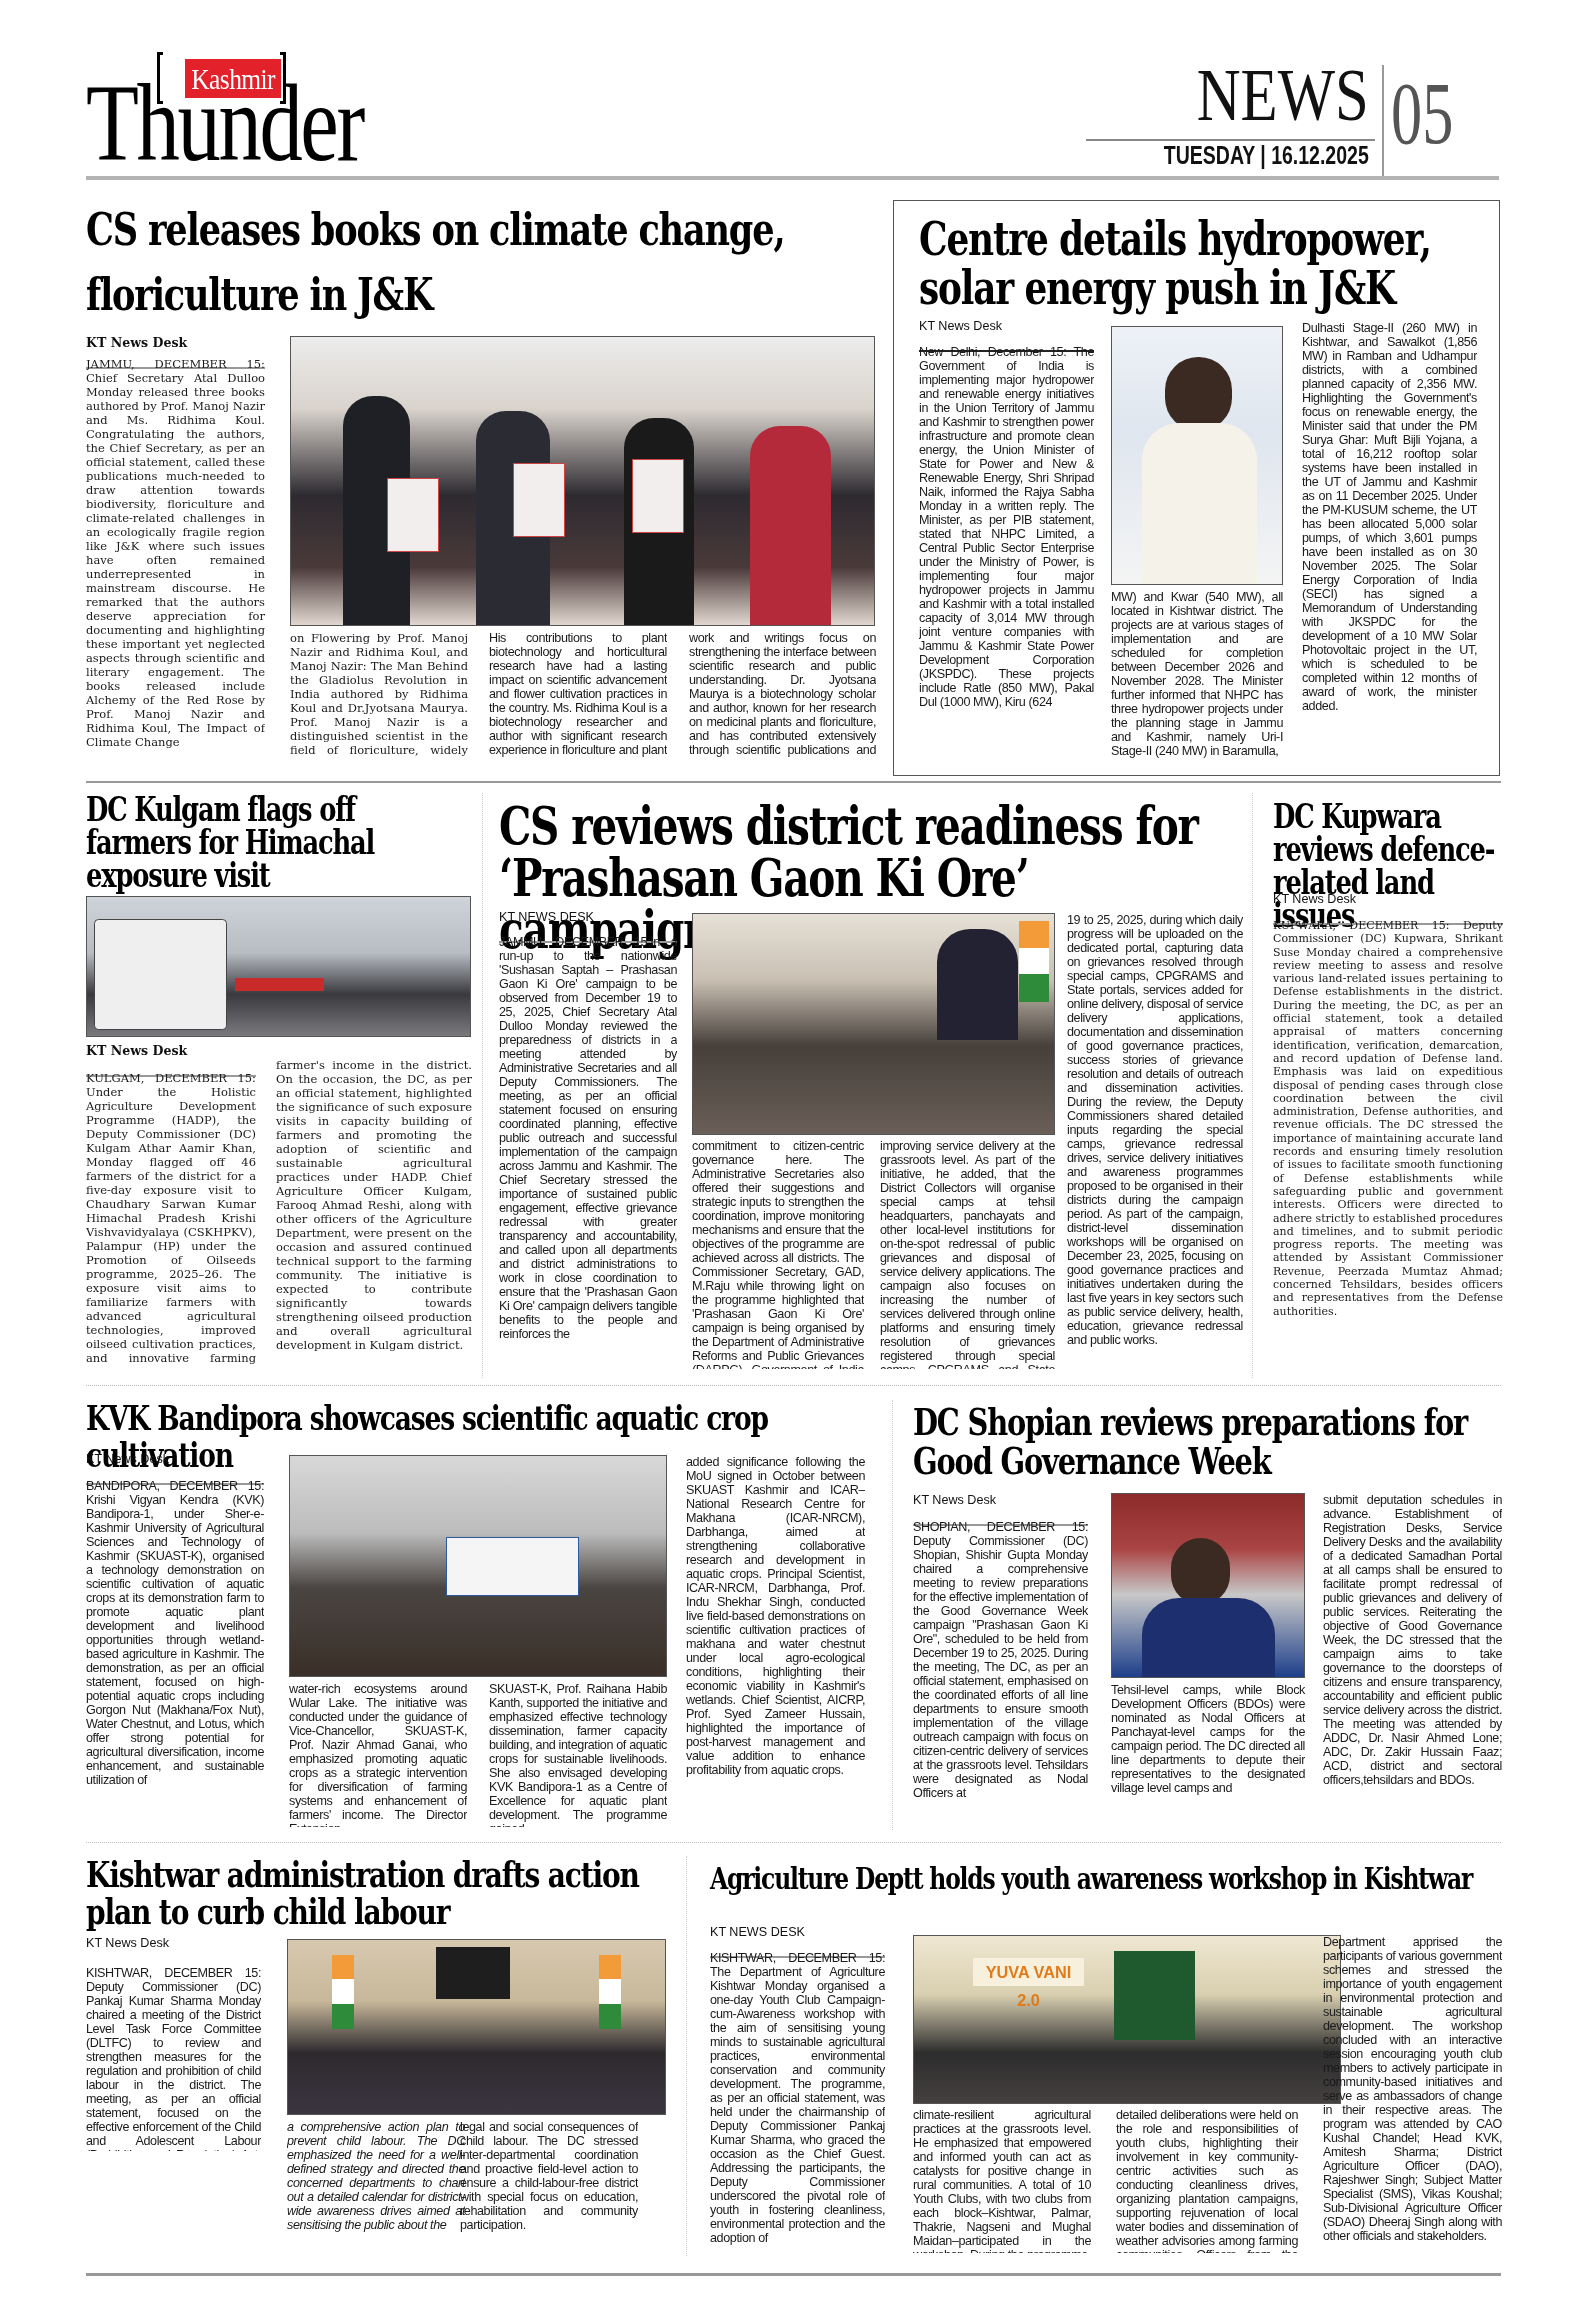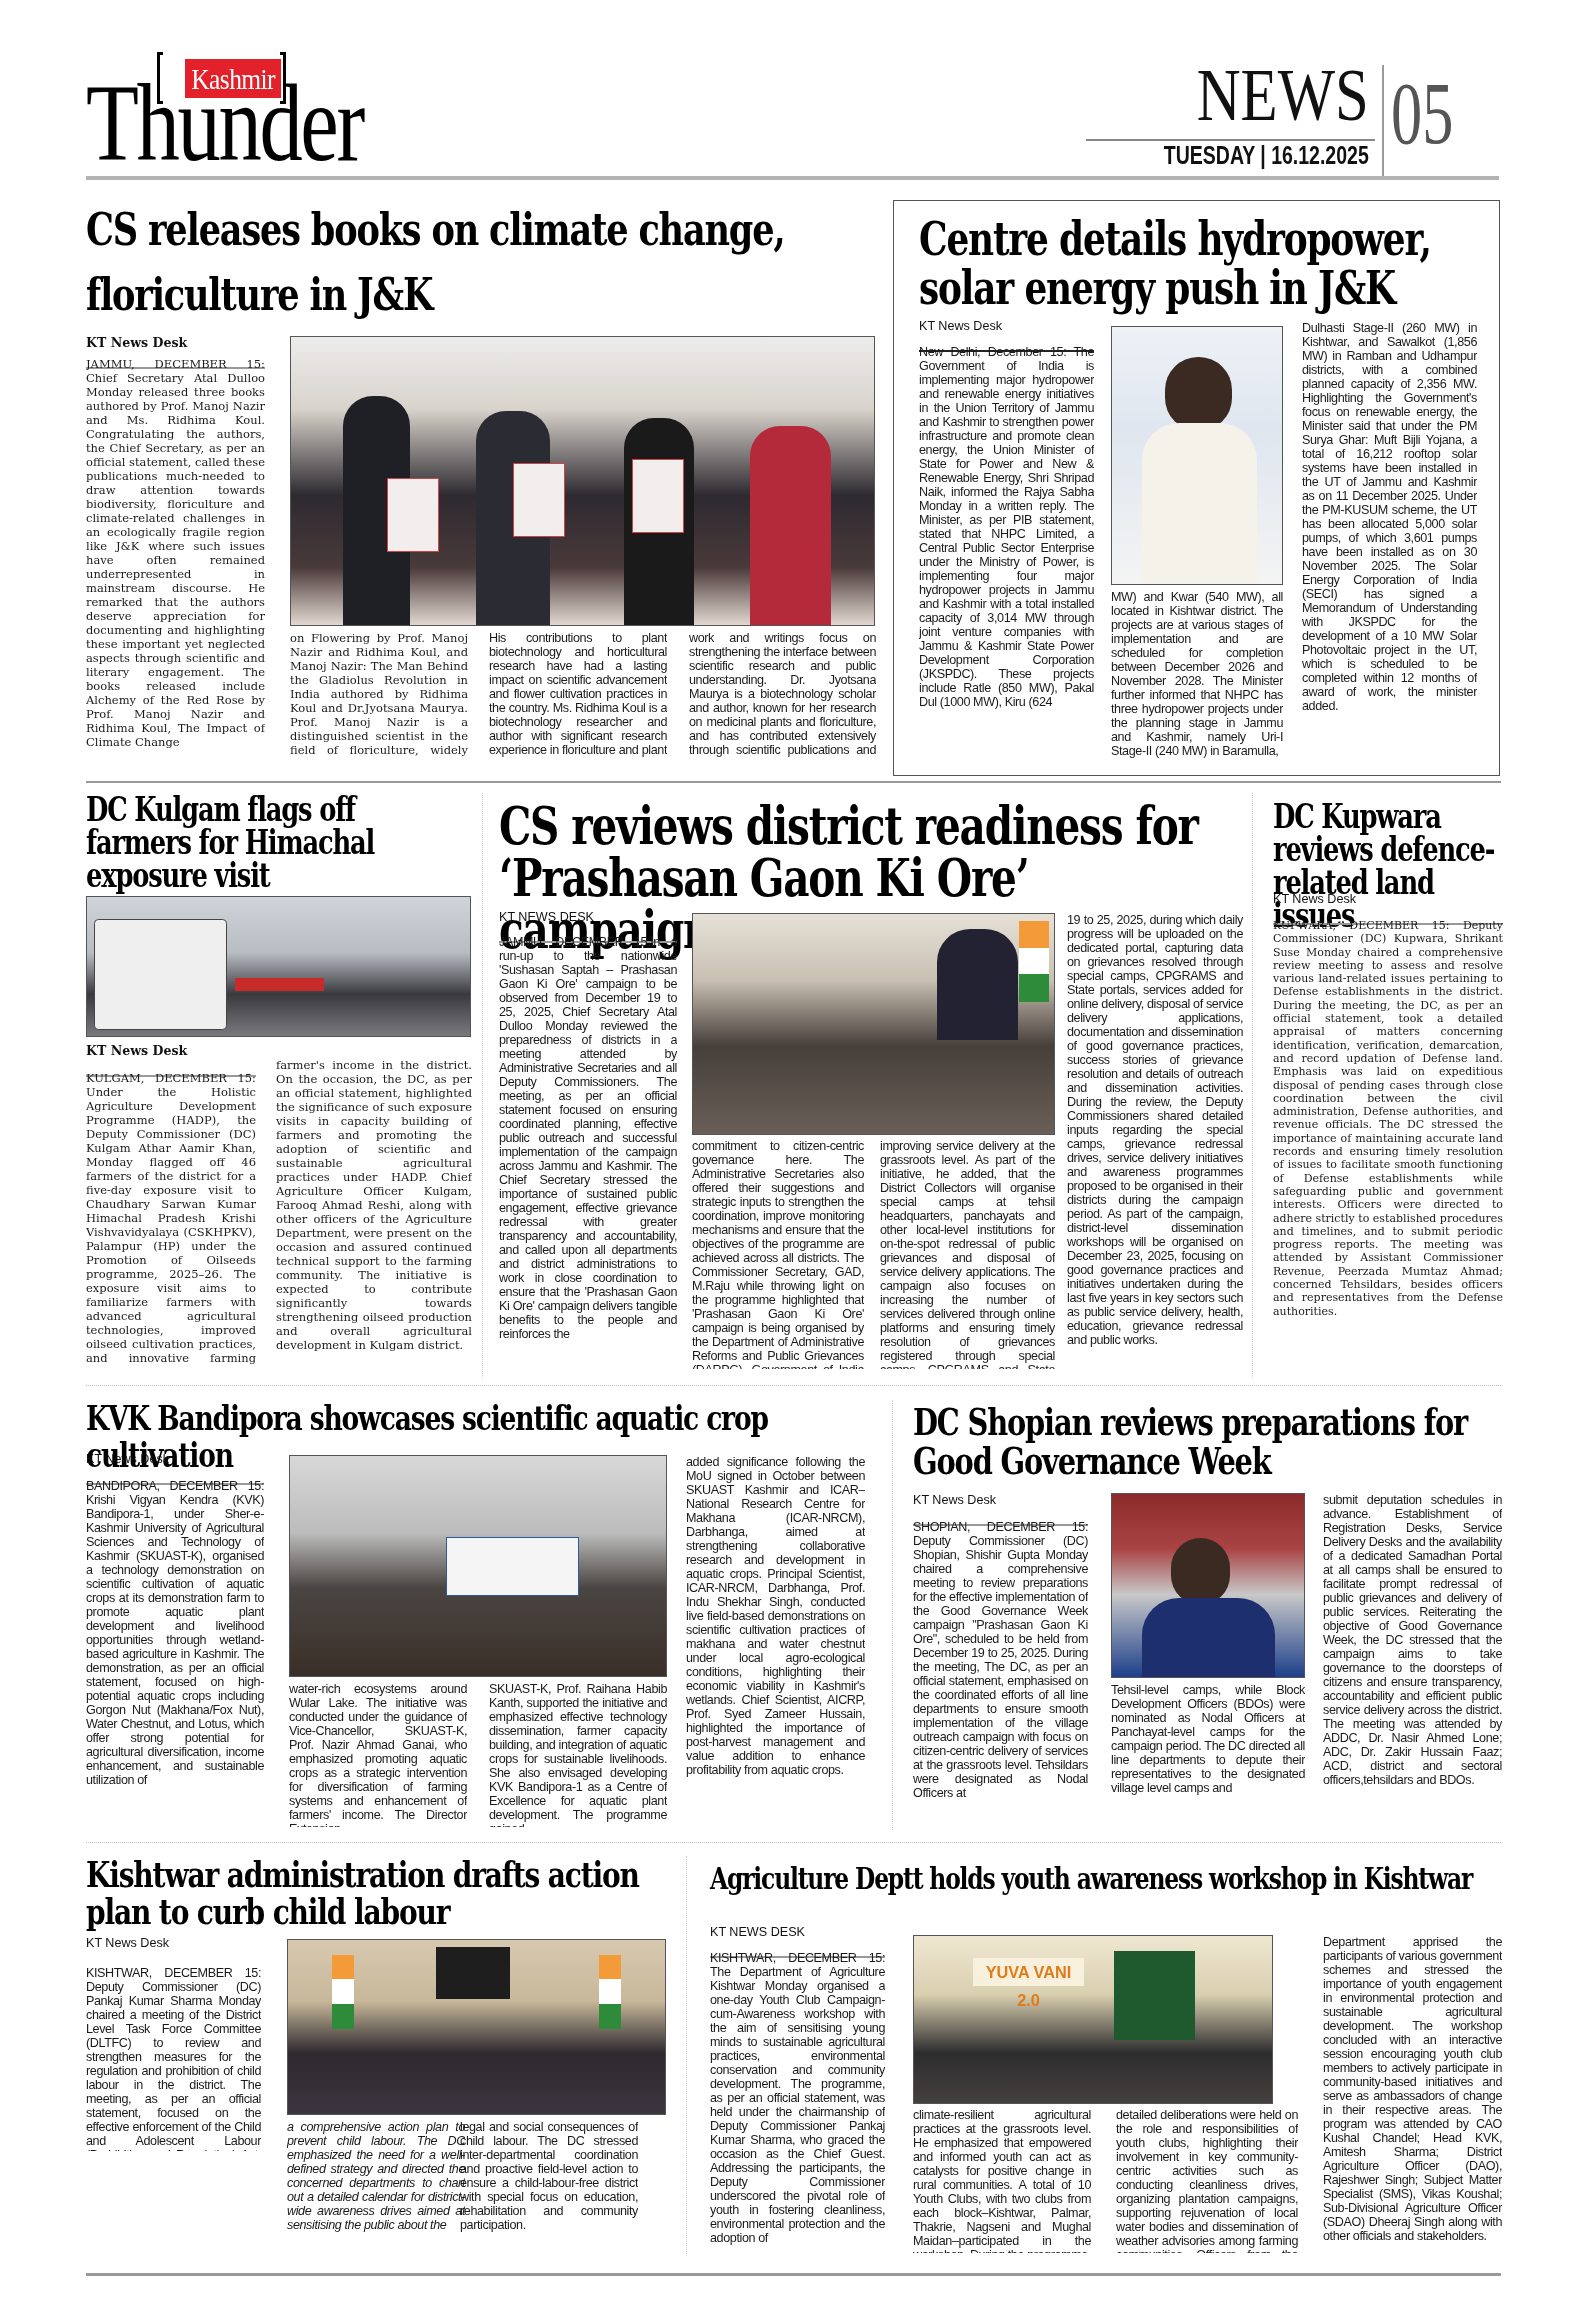--- a/index.html
+++ b/index.html
@@ -155,21 +155,21 @@
 <div class="abs col narrow" style="left:287px;top:2120px;width:178px;height:133px;font-style:italic;">a comprehensive action plan to prevent child labour. The DC emphasized the need for a well-defined strategy and directed the concerned departments to chart out a detailed calendar for district-wide awareness drives aimed at sensitising the public about the</div>
 <div class="abs col narrow" style="left:460px;top:2120px;width:178px;height:133px;">legal and social consequences of child labour. The DC stressed inter-departmental coordination and proactive field-level action to ensure a child-labour-free district with special focus on education, rehabilitation and community participation.</div>
 
 <div class="abs vr" style="left:686px;top:1856px;height:400px;"></div>
 
 <div class="abs headline" style="left:710px;top:1862px;width:793px;font-size:30px;line-height:33px;">
   <div class="condensed" style="width:1022px;">Agriculture Deptt holds youth awareness workshop in Kishtwar</div>
 </div>
 <div class="abs byline sans" style="left:710px;top:1925px;width:175px;">KT NEWS DESK</div>
 <div class="abs col narrow" style="left:710px;top:1951px;width:175px;height:302px;">KISHTWAR, DECEMBER 15: The Department of Agriculture Kishtwar Monday organised a one-day Youth Club Campaign-cum-Awareness workshop with the aim of sensitising young minds to sustainable agricultural practices, environmental conservation and community development. The programme, as per an official statement, was held under the chairmanship of Deputy Commissioner Pankaj Kumar Sharma, who graced the occasion as the Chief Guest. Addressing the participants, the Deputy Commissioner underscored the pivotal role of youth in fostering cleanliness, environmental protection and the adoption of</div>
-<div class="abs photo" style="left:913px;top:1935px;width:360px;height:169px;background:linear-gradient(180deg,#efe7d2 0%,#d9cfb0 35%,#2d2d2d 70%,#464040 100%);">
+<div class="abs photo" style="left:913px;top:1935px;width:428px;height:169px;background:linear-gradient(180deg,#efe7d2 0%,#d9cfb0 35%,#2d2d2d 70%,#464040 100%);">
   <div style="position:absolute;left:59px;top:22px;width:111px;height:28px;background:#f7f0dd;color:#e07b1a;font-family:'Liberation Sans',sans-serif;font-weight:bold;font-size:16.3px;text-align:center;line-height:28px;">YUVA VANI 2.0</div>
   <div style="position:absolute;left:200px;top:15px;width:81px;height:89px;background:#1f5a2e;"></div>
 </div>
 <div class="abs col narrow" style="left:913px;top:2108px;width:178px;height:145px;">climate-resilient agricultural practices at the grassroots level. He emphasized that empowered and informed youth can act as catalysts for positive change in rural communities. A total of 10 Youth Clubs, with two clubs from each block–Kishtwar, Palmar, Thakrie, Nagseni and Mughal Maidan–participated in the workshop. During the programme,</div>
 <div class="abs col narrow" style="left:1116px;top:2108px;width:182px;height:145px;">detailed deliberations were held on the role and responsibilities of youth clubs, highlighting their involvement in key community-centric activities such as conducting cleanliness drives, organizing plantation campaigns, supporting rejuvenation of local water bodies and dissemination of weather advisories among farming communities. Officers from the Agriculture</div>
 <div class="abs col narrow" style="left:1323px;top:1935px;width:179px;height:319px;">Department apprised the participants of various government schemes and stressed the importance of youth engagement in environmental protection and sustainable agricultural development. The workshop concluded with an interactive session encouraging youth club members to actively participate in community-based initiatives and serve as ambassadors of change in their respective areas. The program was attended by CAO Kushal Chandel; Head KVK, Amitesh Sharma; District Agriculture Officer (DAO), Rajeshwer Singh; Subject Matter Specialist (SMS), Vikas Koushal; Sub-Divisional Agriculture Officer (SDAO) Dheeraj Singh along with other officials and stakeholders.</div>
 
 <div class="abs hr" style="left:86px;top:2273px;width:1415px;height:3px;background:#999;"></div>
 
 

